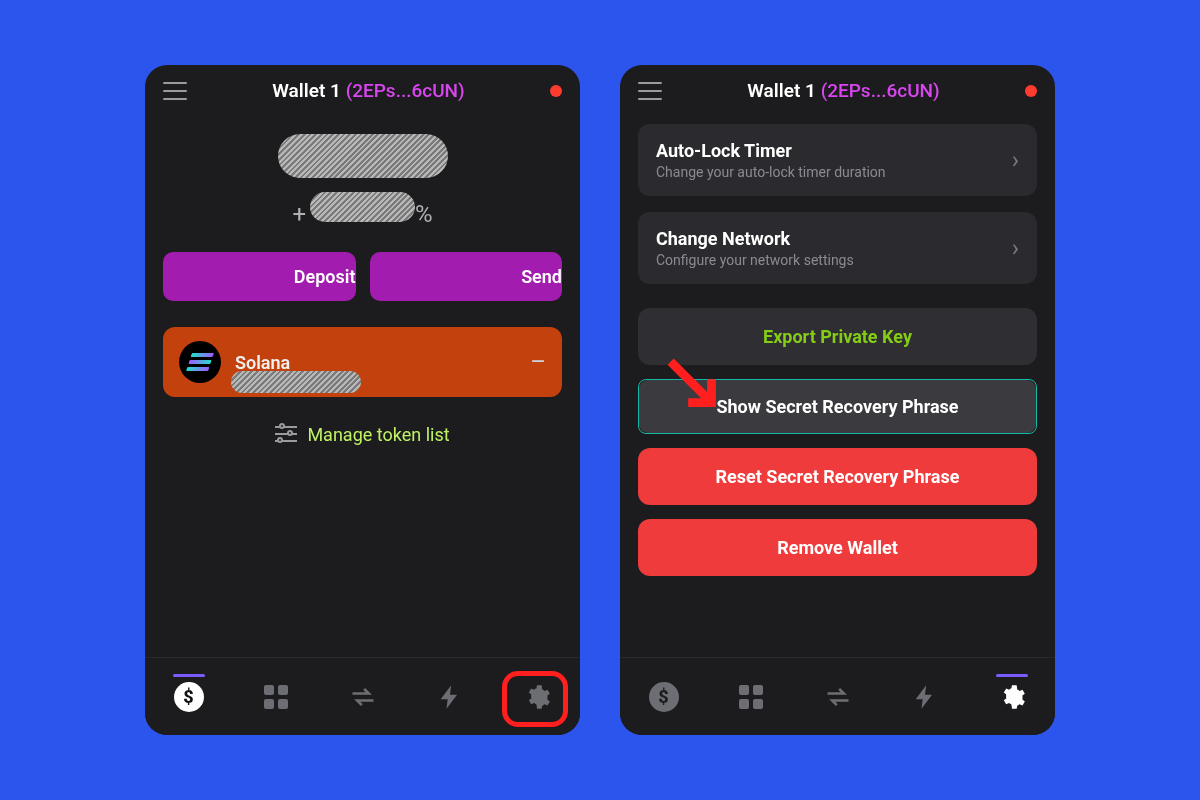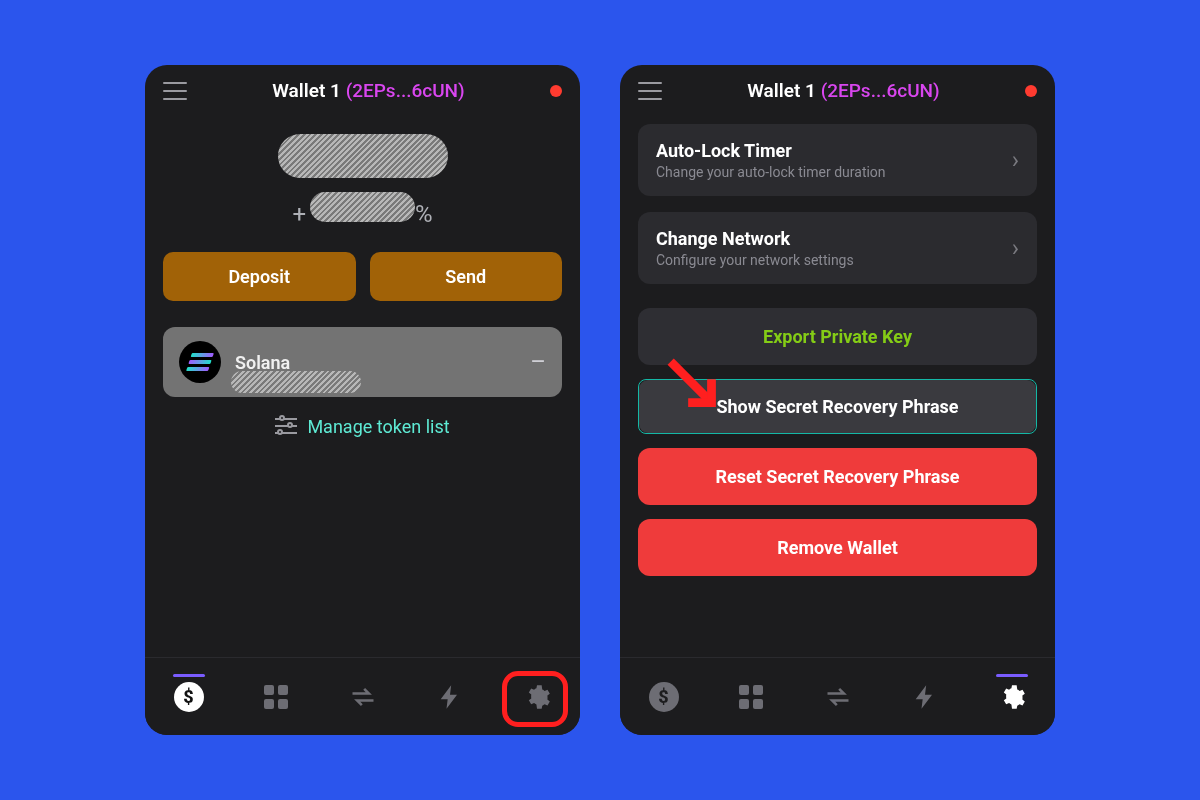--- a/index.html
+++ b/index.html
@@ -45,46 +45,46 @@
     border-radius: 50px;
     background: repeating-linear-gradient(135deg,#b8b8b8 0 2px,#7a7a7a 2px 4px);
     filter: blur(0.6px);
   }
   .redact.big { width:170px; height:44px; }
   .redact.sm  { width:105px; height:30px; margin-left:4px; }
   .pct-row { margin-top:10px; color:#aeb0b6; font-size:24px; }
 
   .btn-row { display:flex; gap:14px; padding: 16px 18px 8px; }
   .pill-btn {
-    flex:1; background:#a16207; color:#fff; border-radius:10px;
-    padding:14px 0; text-align:center; font-size:18px; font-weight:600;
+    flex:1; background:#a21caf; color:#fff; border-radius:10px;
+    padding:14px 0; text-align:right; font-size:18px; font-weight:600;
     cursor:pointer;
   }
 
   .token-card {
-    margin: 18px 18px 0; background:#737373; border-radius:12px;
+    margin: 18px 18px 0; background:#c2410c; border-radius:12px;
     padding:14px 16px; display:flex; align-items:center; gap:14px;
     position:relative;
   }
   .sol-icon {
     width:42px; height:42px; border-radius:50%; background:#000;
     display:flex; align-items:center; justify-content:center;
   }
   .sol-icon .bars { display:flex; flex-direction:column; gap:3px; transform:skewX(-18deg); }
   .sol-icon .bars span { display:block; width:22px; height:4px; border-radius:1px; }
   .sol-icon .bars span:nth-child(1){ background:linear-gradient(90deg,#1fe0c8,#a259ff); }
   .sol-icon .bars span:nth-child(2){ background:linear-gradient(90deg,#a259ff,#1fe0c8); }
   .sol-icon .bars span:nth-child(3){ background:linear-gradient(90deg,#1fe0c8,#a259ff); }
   .token-name { font-size:18px; font-weight:600; }
   .token-card .redact.line { position:absolute; left:68px; top:44px; width:130px; height:22px; }
   .token-card .dash { margin-left:auto; color:#cfcfd5; font-size:24px; }
 
   .manage-row {
     display:flex; align-items:center; justify-content:center; gap:10px;
-    color:#5eead4; font-size:18px; padding: 18px 0;
+    color:#bef264; font-size:18px; padding: 26px 0;
   }
   .sliders-icon { width:22px; height:22px; position:relative; }
   .sliders-icon .l { position:absolute; left:0; width:22px; height:2px; background:#9a9aa0; }
   .sliders-icon .l.l1{ top:3px;} .sliders-icon .l.l2{ top:10px;} .sliders-icon .l.l3{ top:17px;}
   .sliders-icon .d { position:absolute; width:6px; height:6px; border:2px solid #9a9aa0; border-radius:50%; background:#1c1c1e; }
   .sliders-icon .d.d1{ top:0; left:4px;} .sliders-icon .d.d2{ top:7px; left:12px;} .sliders-icon .d.d3{ top:14px; left:2px;}
 
   .tabbar {
     margin-top:auto; height:78px; border-top:1px solid #2a2a2e;
     display:flex; align-items:center; justify-content:space-around;

